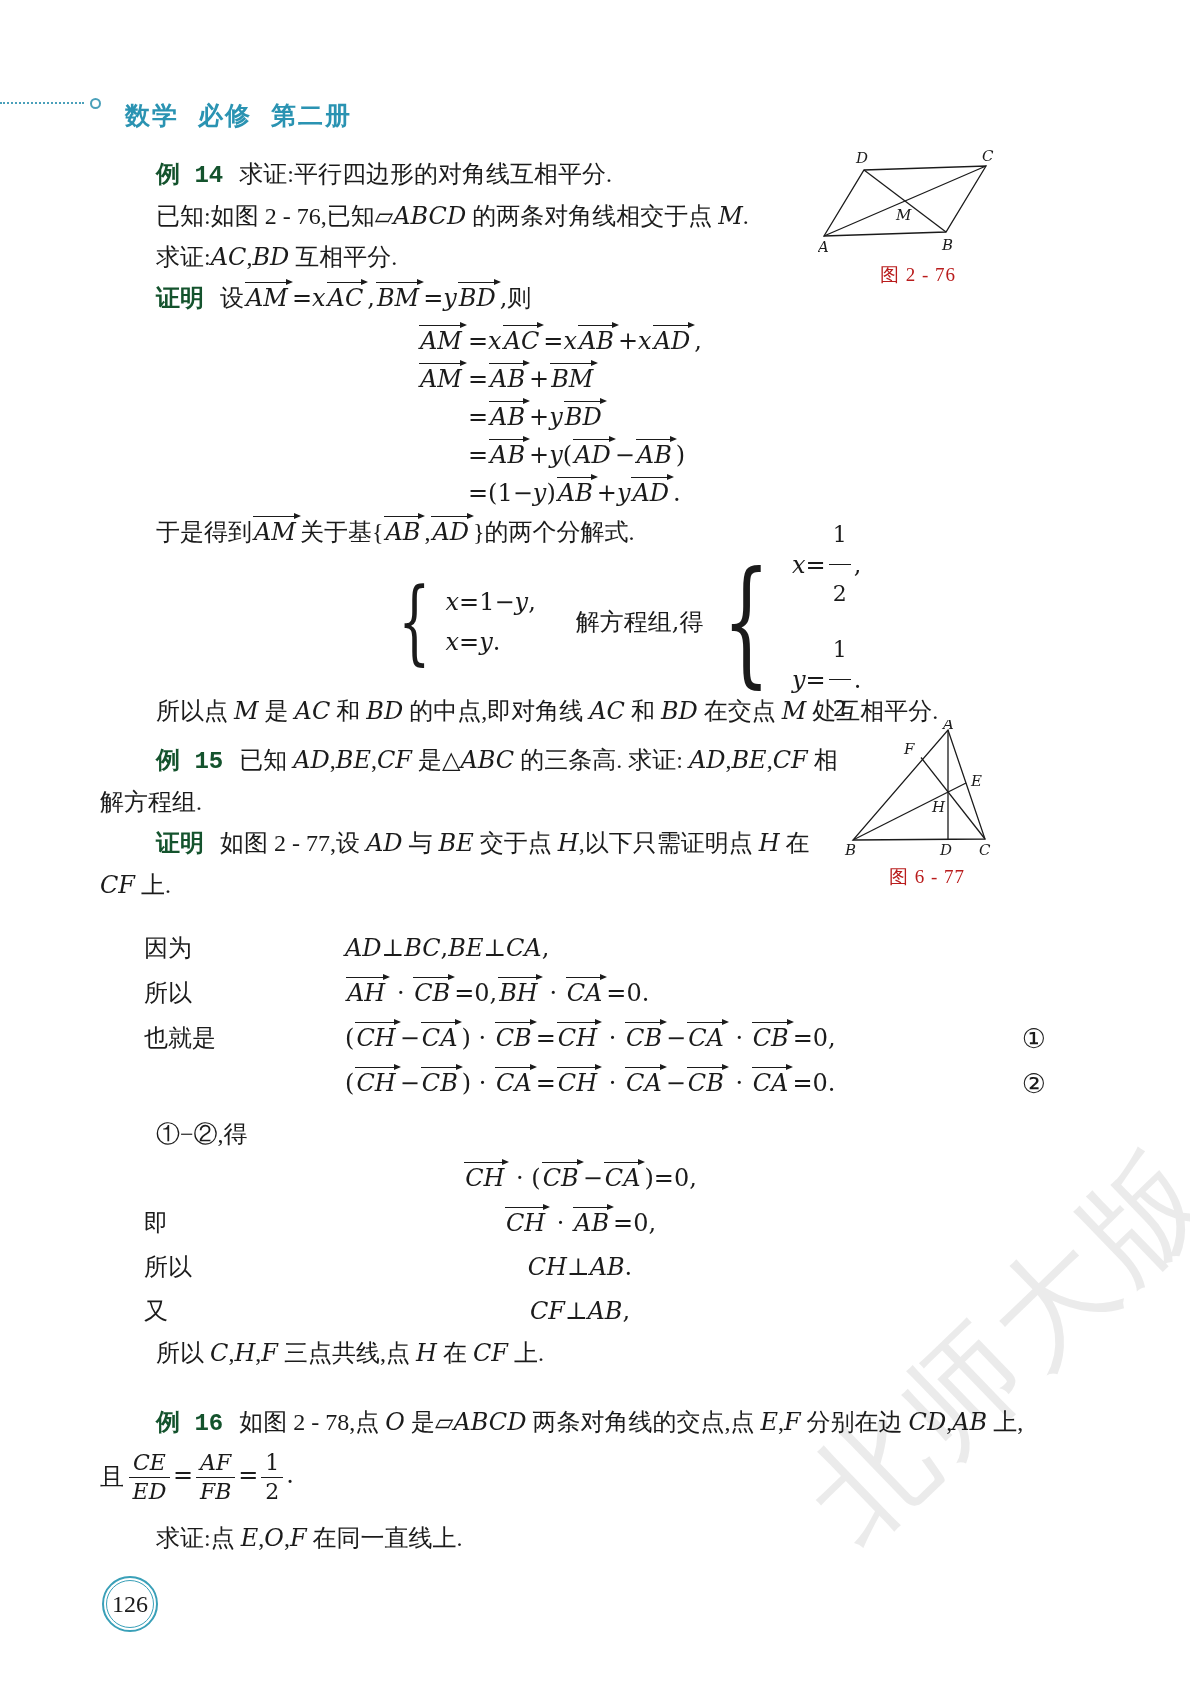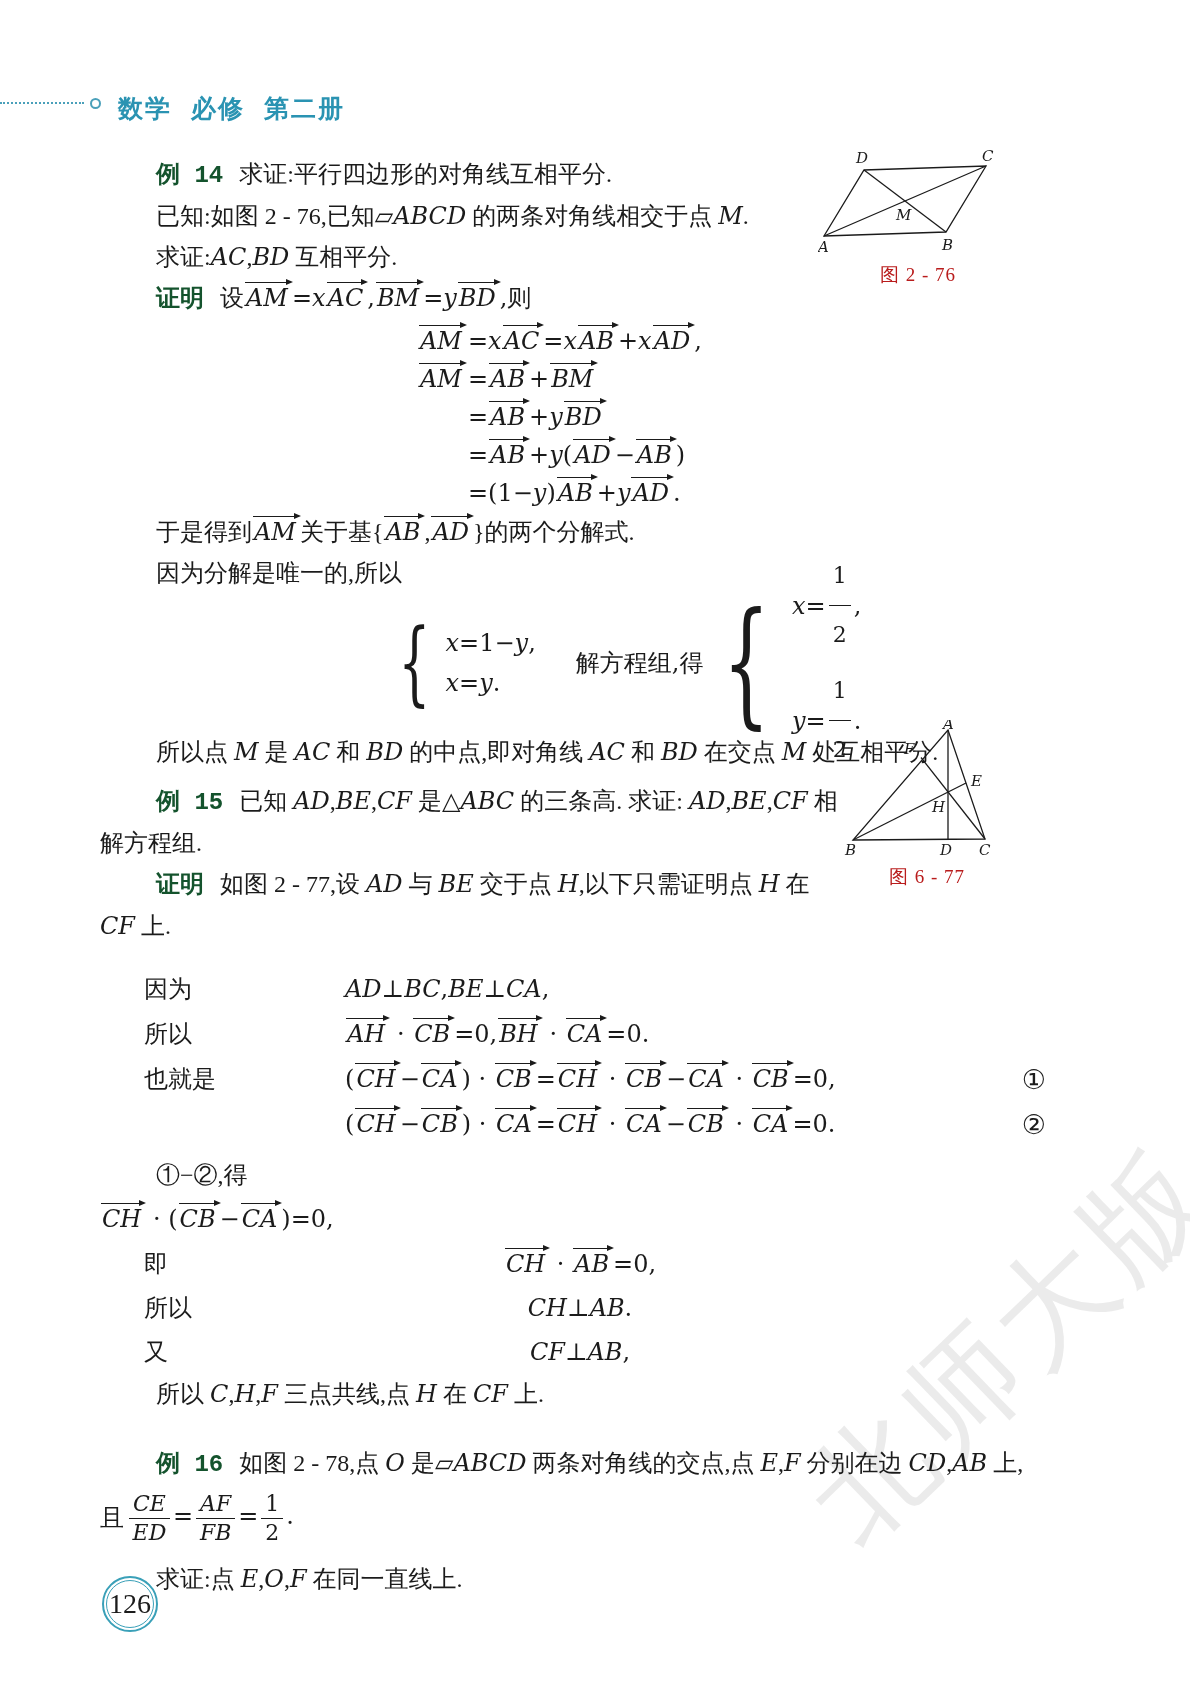--- a/index.html
+++ b/index.html
@@ -2,21 +2,21 @@
 <html><head>
 <meta charset="utf-8">
 <style>
   html,body{margin:0;padding:0;background:#ffffff;}
   .page{position:relative;width:1190px;height:1684px;background:#ffffff;overflow:hidden;
         font-family:"Liberation Serif","DejaVu Serif",serif;color:#1b1b1b;}
   
   header{position:absolute;left:0;top:88px;height:36px;width:100%;z-index:2;}
   .hline{position:absolute;left:0;top:14px;width:84px;border-top:2px dotted #4aa0ba;}
   .hdot{position:absolute;left:90px;top:10px;width:7px;height:7px;border:2px solid #4aa0ba;border-radius:50%;}
-  .htitle{position:absolute;left:114px;top:0;margin:4px;font-family:"Liberation Sans","DejaVu Sans",sans-serif;
+  .htitle{position:absolute;left:114px;top:0;margin:11px;font-family:"Liberation Sans","DejaVu Sans",sans-serif;
           font-size:25px;font-weight:bold;color:#2a93b2;letter-spacing:2px;word-spacing:10px;line-height:32px;}
   
   main{position:absolute;left:100px;top:154px;width:960px;font-size:24px;line-height:41px;z-index:1;}
   p{margin:0;}
   .ind{padding-left:56px;}
   .exlabel{font-family:Liberation Mono, monospace;font-weight:bold;color:#14532d;margin-right:16px;}
   .mi{font-family:"DejaVu Serif","Liberation Serif",serif;font-style:italic;}
   .eqtext{font-family:"DejaVu Serif","Liberation Serif","DejaVu Sans",serif;}
   
   .vec{position:relative;display:inline-block;font-family:"DejaVu Serif","Liberation Serif",serif;
@@ -43,38 +43,38 @@
   .syscol{display:inline-flex;flex-direction:column;justify-content:center;margin-left:2px;}
   .syscol.plain span{line-height:40px;}
   .syscol.fracs span{line-height:56px;display:flex;align-items:center;}
   .sysmid{margin:0 0 0 40px;}
   
   .srow{position:relative;min-height:45px;line-height:45px;padding-left:245px;}
   .slabel{position:absolute;left:44px;top:0;font-family:"Liberation Serif",serif;}
   .snum{position:absolute;right:14px;top:0;font-size:27px;font-family:"DejaVu Sans",sans-serif;}
   .srow2{position:relative;min-height:44px;line-height:44px;text-align:center;}
   .srow2 .slabel{text-align:left;}
-  .ceq{text-align:left;line-height:46px;}
+  .ceq{text-align:center;line-height:46px;}
   .ratio-row{display:flex;align-items:center;height:66px;}
   .ratio-row .eqtext{margin-left:2px;}
   .mt1{margin-top:20px;}
   .mt2{margin-top:8px;}
   .mt3{margin-top:28px;}
   
   .fig{position:absolute;z-index:2;text-align:center;}
   .fig76{left:818px;top:148px;width:200px;}
   .fig77{left:843px;top:720px;width:168px;}
   .figcap{display:block;margin-top:2px;font-size:19px;color:#b91c1c;letter-spacing:1px;}
   .fig svg text{font-family:"DejaVu Serif","Liberation Serif",serif;font-style:italic;font-size:15px;fill:#1b1b1b;}
   .fig svg line,.fig svg polygon{stroke:#1b1b1b;stroke-width:1.3;fill:none;}
   
   .pagenum{position:absolute;left:102px;top:1576px;width:52px;height:52px;border:2px solid #3aa0b8;
            border-radius:50%;display:flex;align-items:center;justify-content:center;z-index:2;}
   .pagenum::before{content:"";position:absolute;inset:2px;border:1.5px solid #3aa0b8;border-radius:50%;}
-  .pagenum span{font-size:28px;}
+  .pagenum span{font-size:24px;}
   
   .watermark{position:absolute;left:830px;top:1440px;z-index:0;font-size:118px;letter-spacing:8px;
              color:rgba(130,130,130,0.16);transform:rotate(-44deg);transform-origin:0 50%;white-space:nowrap;
              font-family:"Liberation Serif",serif;}
 </style>
 </head>
 <body>
 
 <div class="page">
 
@@ -146,21 +146,20 @@
           <span class="eqlhs"></span>
           <span>=<span class="vec">AB</span>+<span class="mi">y</span>(<span class="vec">AD</span>−<span class="vec">AB</span>)</span>
         </div>
       <div class="eqrow">
           <span class="eqlhs"></span>
           <span>=(1−<span class="mi">y</span>)<span class="vec">AB</span>+<span class="mi">y</span><span class="vec">AD</span>.</span>
         </div>
     </div>
 
     <p class="ind">于是得到<span class="vec">AM</span>关于基{<span class="vec">AB</span>,<span class="vec">AD</span>}的两个分解式.</p>
-    <p class="ind">因为分解是唯一的,所以</p>
 
     <div class="sysline eqtext">
       <span class="sys">
         <span class="sbrace small"></span>
         <span class="syscol plain">
           <span><span class="mi">x</span>=1−<span class="mi">y</span>,</span>
           <span><span class="mi">x</span>=<span class="mi">y</span>.</span>
         </span>
       </span>
       <span class="sysmid cn">解方程组,得</span>

